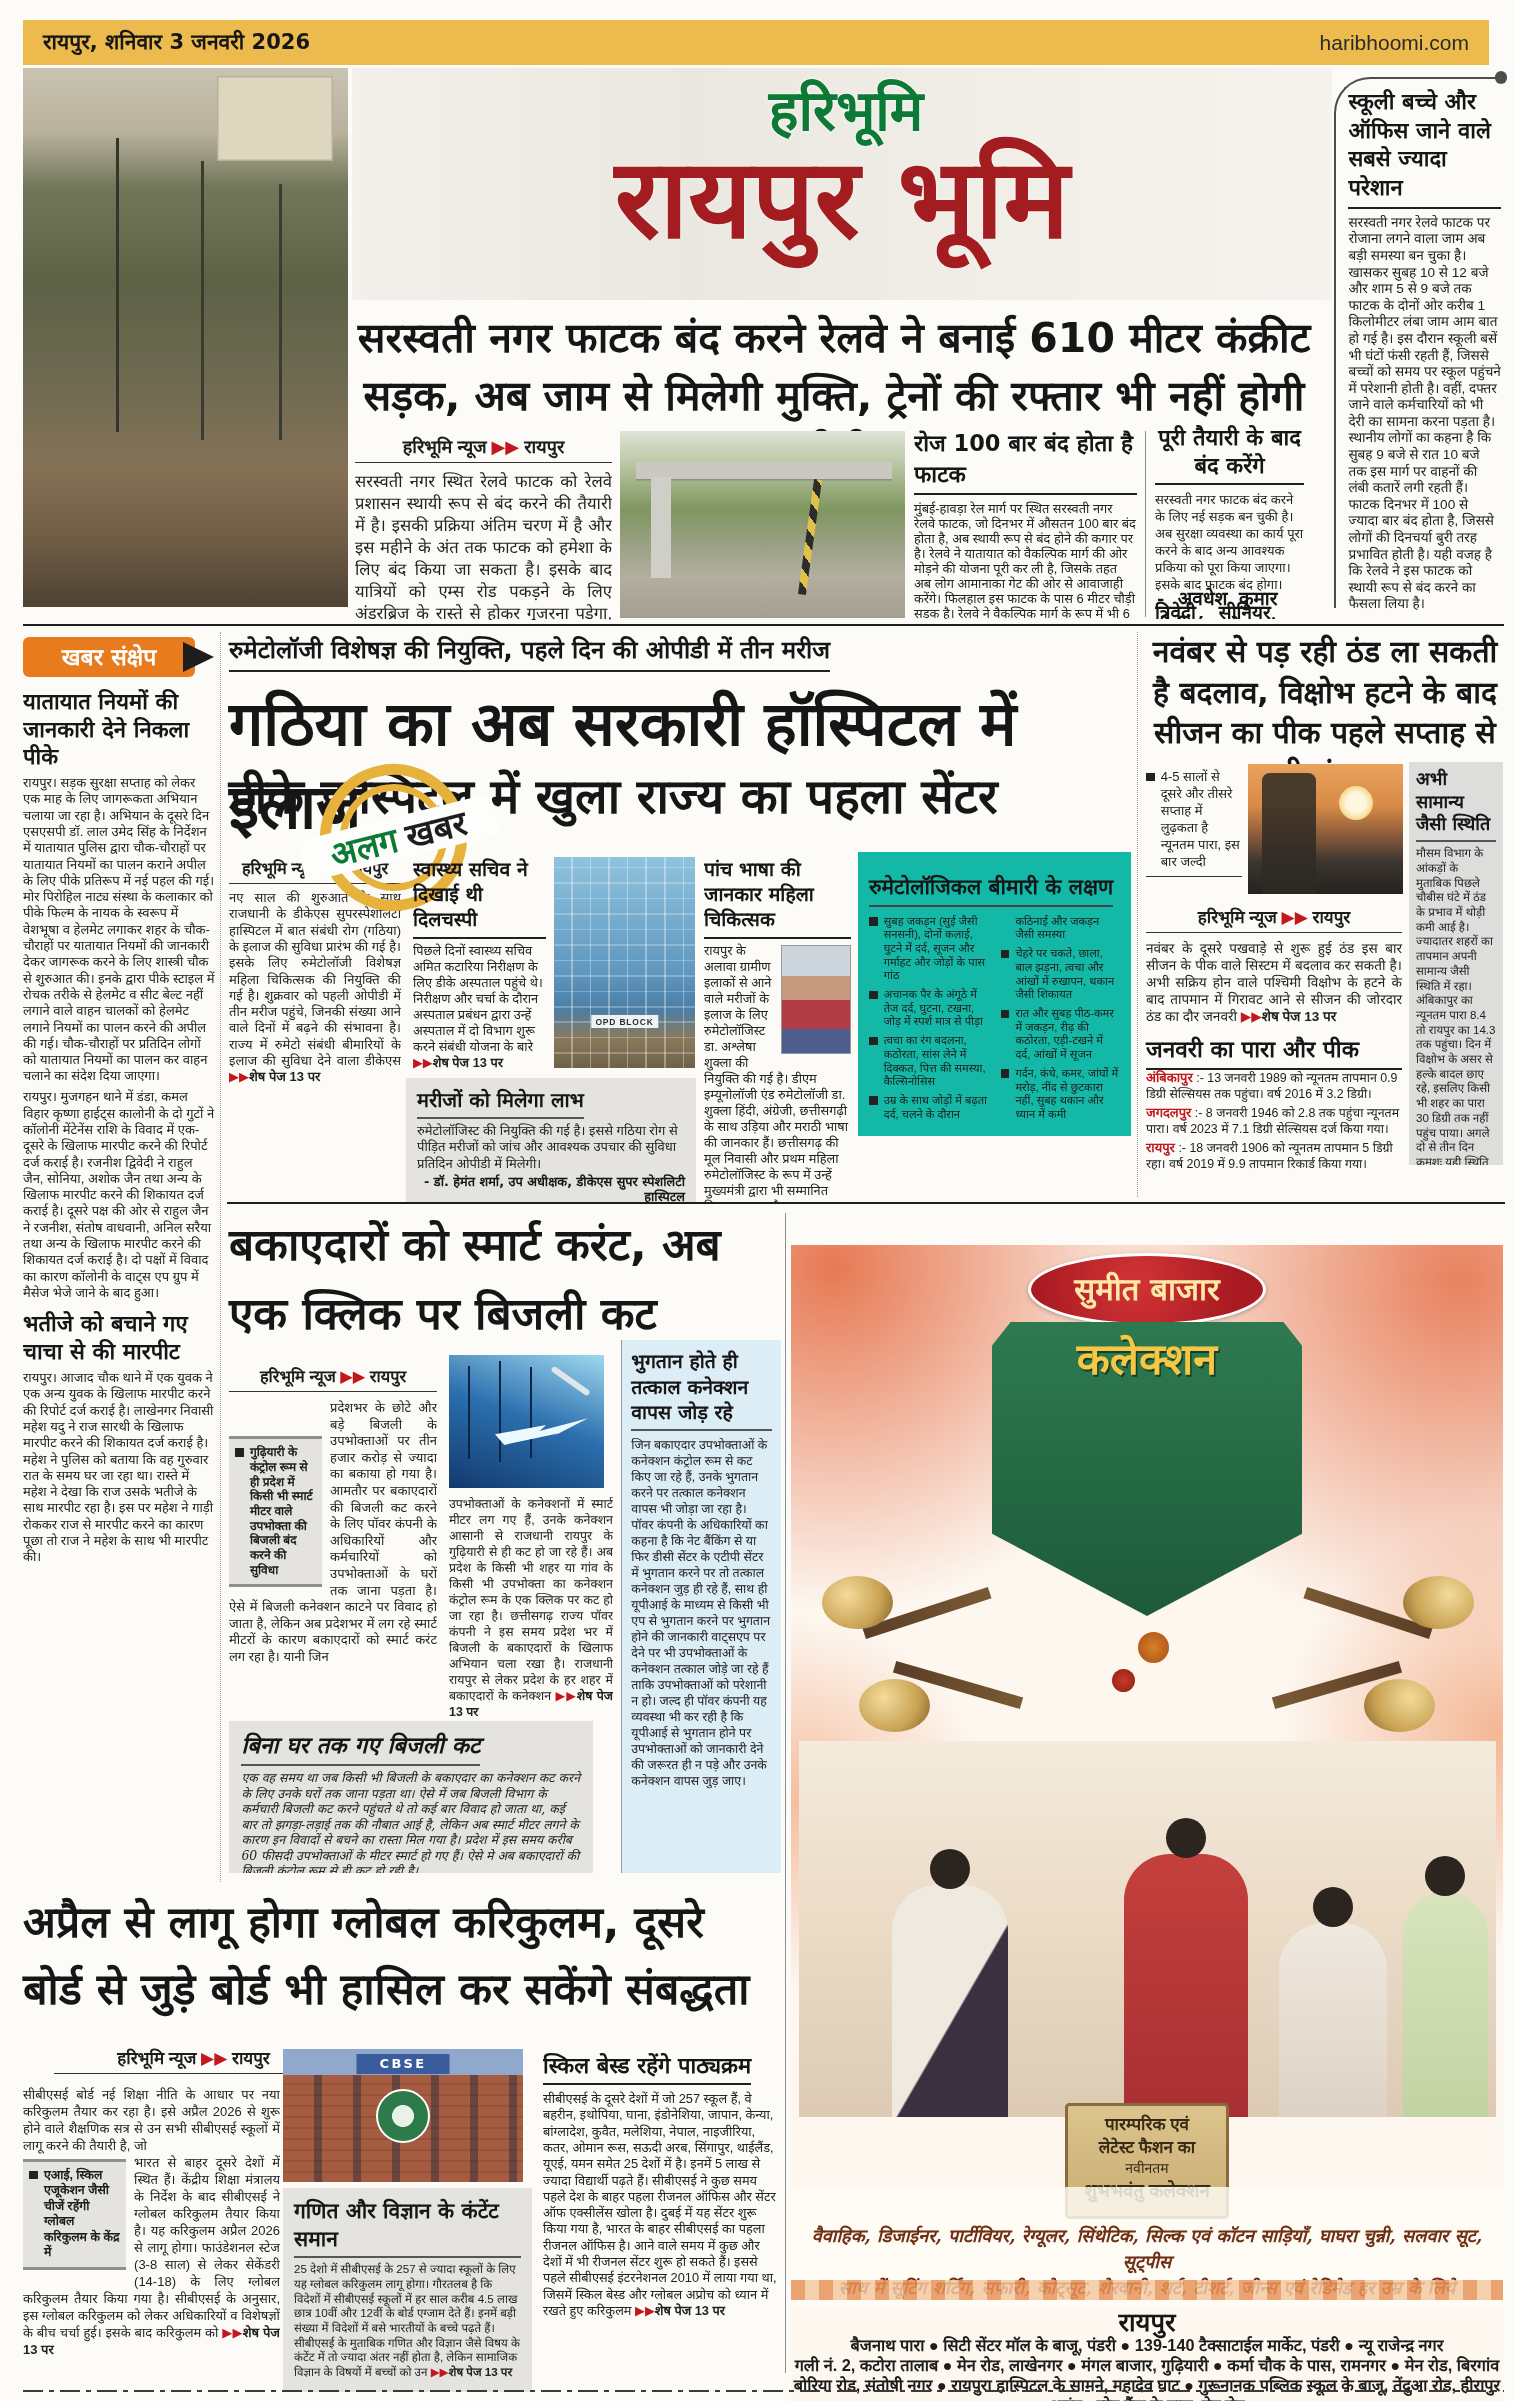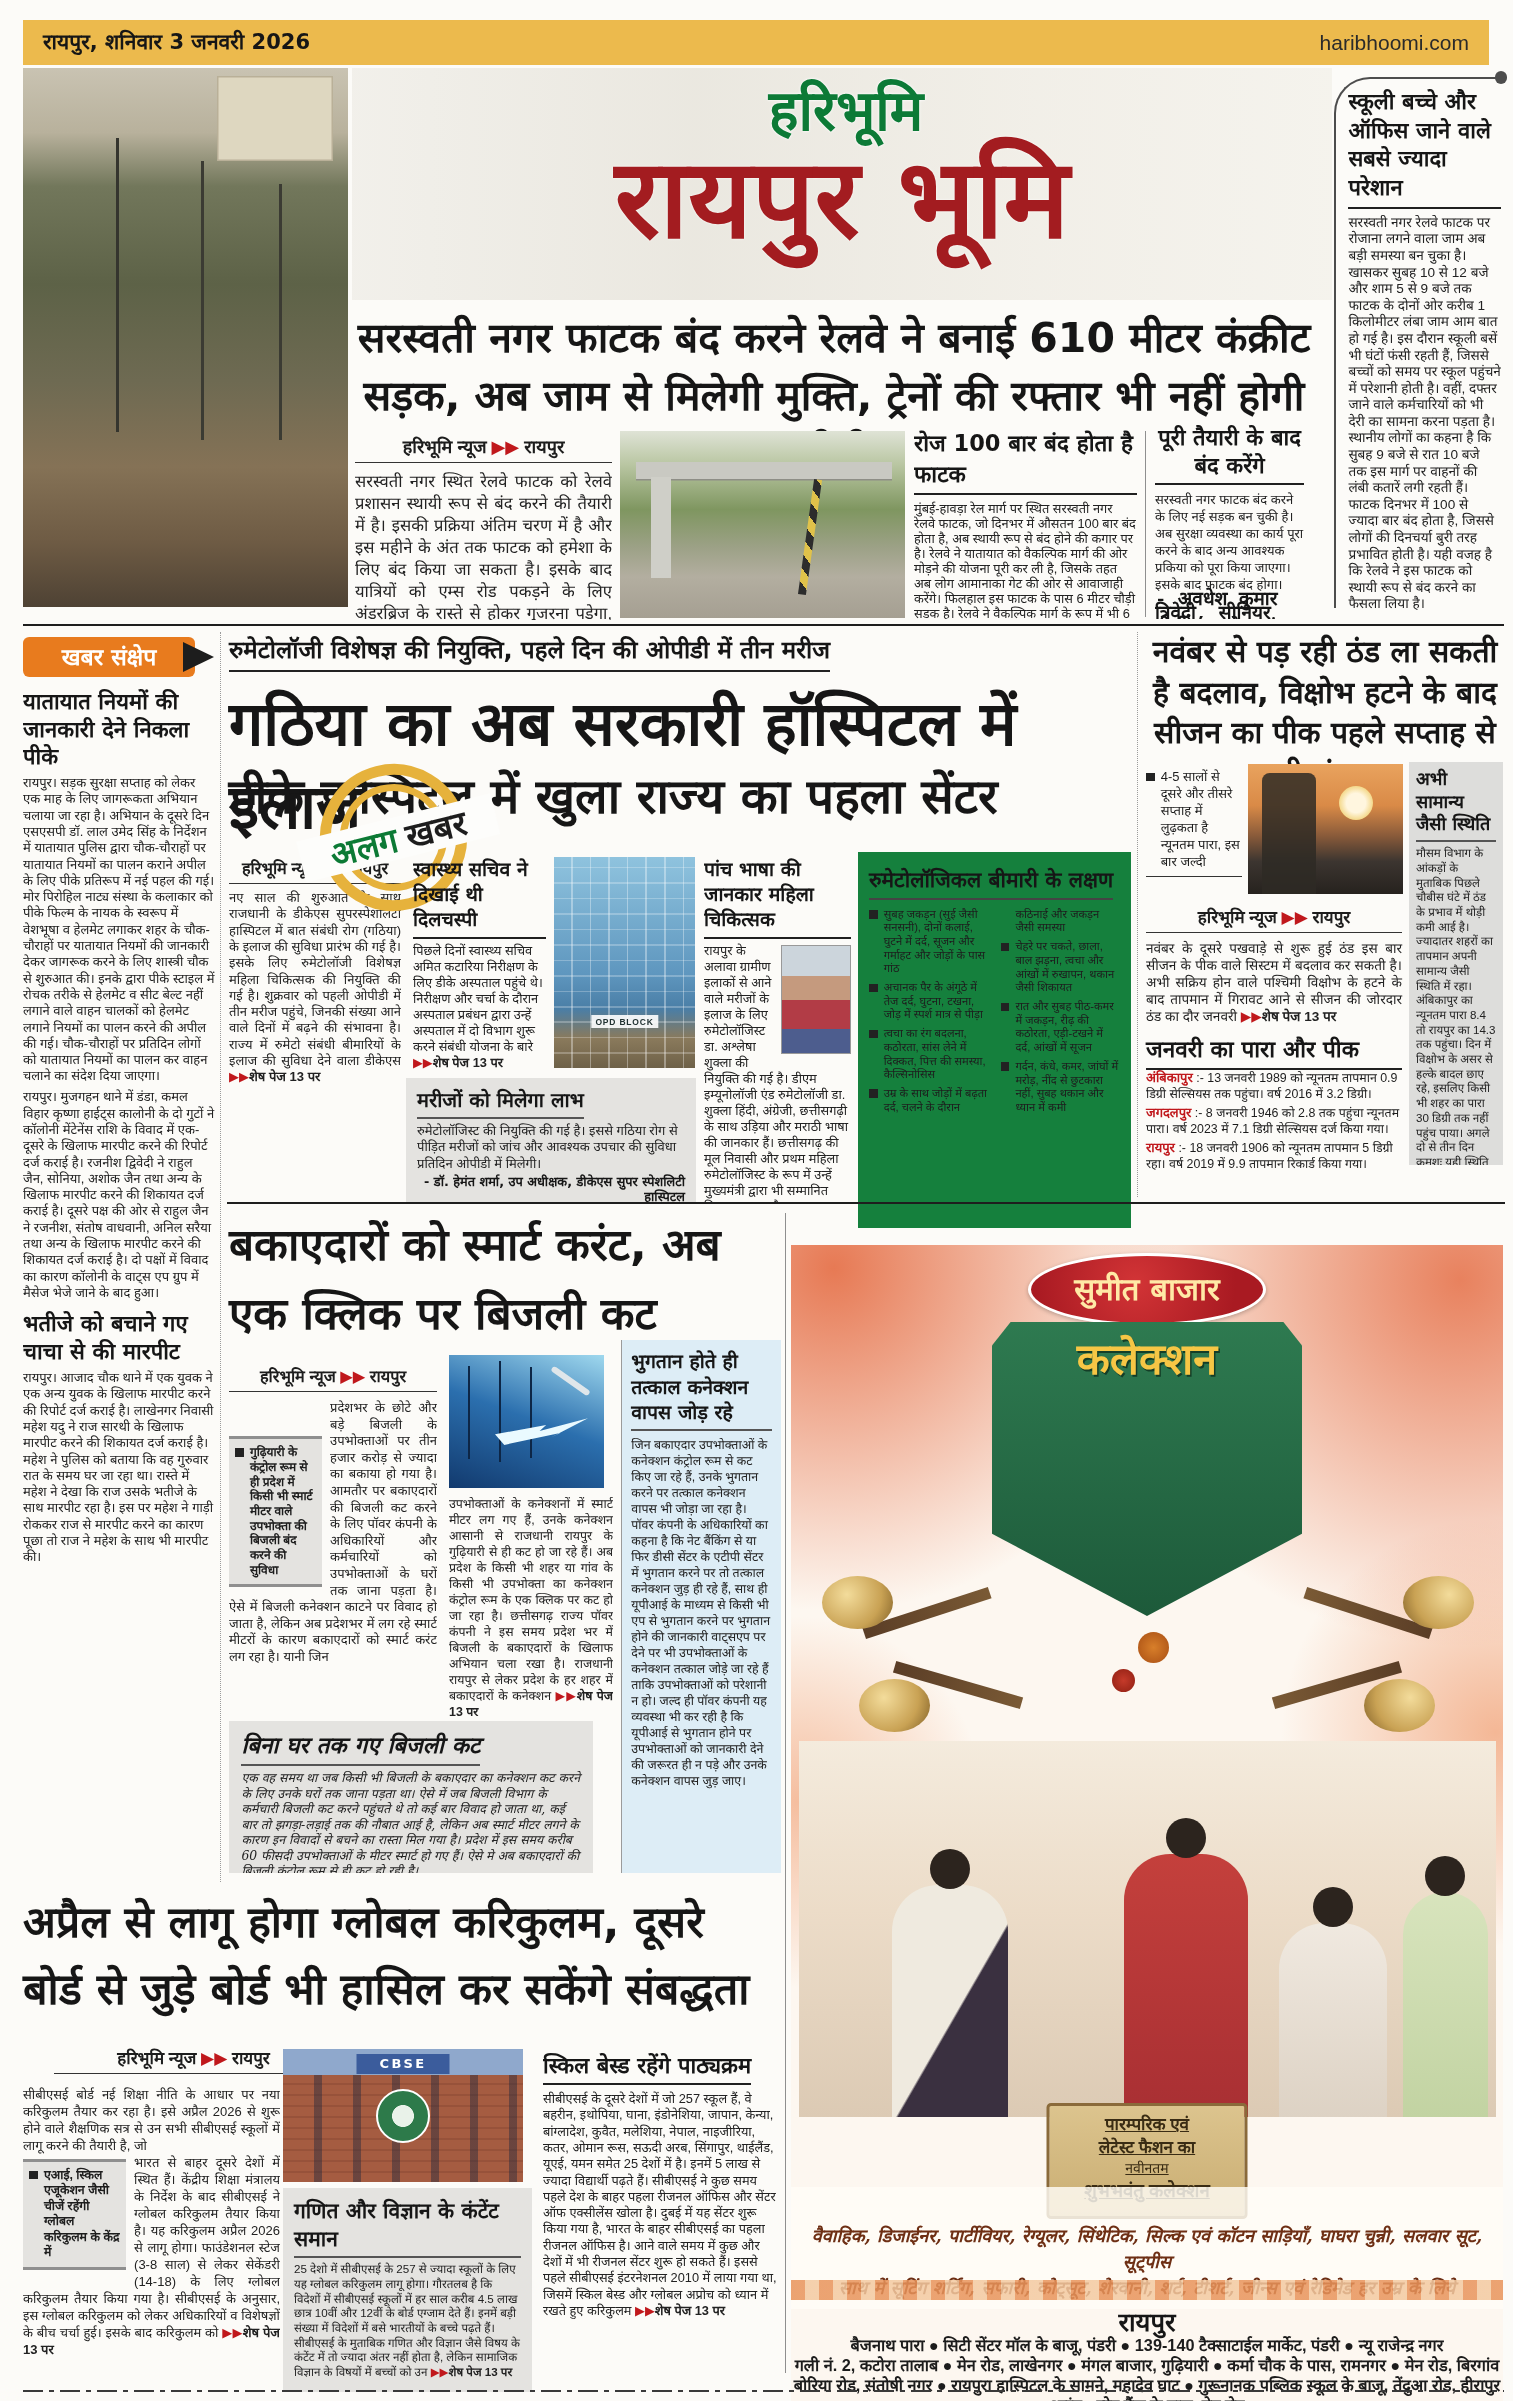--- a/index.html
+++ b/index.html
@@ -171,21 +171,21 @@
 
     
     <div class="abs" style="left:475px;top:225px;width:147px;height:347px;overflow:hidden;">
       <div class="hl titleline" style="font-size:19.4px;line-height:1.3;">पांच भाषा की जानकार महिला चिकित्सक</div>
       <div class="photo" style="position:static;float:right;width:68px;height:107px;margin:6.2px 0 4.6px 6.2px;
                   background:linear-gradient(180deg,#ccd5dc 0 28%,#c59a7e 28% 50%,#b23c46 50% 78%,#4d5d8e 78% 100%);border:0.8px solid #999;"></div>
       <p class="body" style="margin:4.6px 0 0 0;font-size:12.8px;line-height:16px;text-align:left;">रायपुर के अलावा ग्रामीण इलाकों से आने वाले मरीजों के इलाज के लिए रुमेटोलॉजिस्ट डा. अश्लेषा शुक्ला की नियुक्ति की गई है। डीएम इम्यूनोलॉजी एंड रुमेटोलॉजी डा. शुक्ला हिंदी, अंग्रेजी, छत्तीसगढ़ी के साथ उड़िया और मराठी भाषा की जानकार हैं। छत्तीसगढ़ की मूल निवासी और प्रथम महिला रुमेटोलॉजिस्ट के रूप में उन्हें मुख्यमंत्री द्वारा भी सम्मानित किया जा चुका है।</p>
     </div>
 
     
-    <div class="abs" style="left:629px;top:220px;width:273px;height:376px;background:#15803d;padding:15px 11px;box-sizing:border-box;overflow:hidden;">
+    <div class="abs" style="left:629px;top:220px;width:273px;height:284px;background:#14b8a6;padding:22px 11px;box-sizing:border-box;overflow:hidden;">
       <div class="hl titleline" style="display:inline-block;font-size:21px;line-height:1.3;border-color:#444;">रुमेटोलॉजिकल बीमारी के लक्षण</div>
       <ul class="plain" style="margin-top:7.7px;columns:2;column-gap:12.4px;font-size:11.2px;line-height:13.6px;">
         <li style="display:flex;margin-bottom:5.4px;">
             <span class="sq" style="margin-top:2.3px;"></span>
             <span>सुबह जकड़न (सुई जैसी सनसनी), दोनों कलाई, घुटने में दर्द, सूजन और गर्माहट और जोड़ों के पास गांठ</span>
           </li>
         <li style="display:flex;margin-bottom:5.4px;">
             <span class="sq" style="margin-top:2.3px;"></span>
             <span>अचानक पैर के अंगूठे में तेज दर्द, घुटना, टखना, जोड़ में स्पर्श मात्र से पीड़ा</span>
           </li>
@@ -389,22 +389,22 @@
     <div class="abs" style="left:321px;top:424px;width:23px;height:23px;border-radius:50%;background:radial-gradient(circle,#c53a2a,#8e1f12);"></div>
 
     <div class="photo" style="left:7.7px;top:496px;width:697px;height:376px;
                 background:linear-gradient(180deg,#f4ebdd 0%,#ecdcc8 45%,#dccab4 100%);">
       <div class="figc" style="left:93px;width:116px;height:232px;background:linear-gradient(120deg,#efeadf 55%,#3a3040 56%);"></div>
       <div class="figc" style="left:325px;width:124px;height:263px;background:linear-gradient(180deg,#c4403c,#a82f33);"></div>
       <div class="figc" style="left:480px;width:108px;height:194px;background:linear-gradient(180deg,#f0e9e0,#ddd2c4);"></div>
       <div class="figc" style="left:604px;width:85px;height:225px;background:linear-gradient(180deg,#d8e4bd,#c2d3a2);"></div>
     </div>
 
-    <div class="abs" style="left:50%;transform:translateX(-50%);top:858px;width:201px;height:116px;background:linear-gradient(180deg,#dcc48e,#c9ad72);
-                border:3.1px solid #8a6a3a;border-radius:4.6px;text-align:center;color:#3a2c14;padding-top:6.2px;box-sizing:border-box;text-decoration:underline;">
+    <div class="abs" style="left:50%;transform:translateX(-50%);top:858px;width:164px;height:116px;background:linear-gradient(180deg,#dcc48e,#c9ad72);
+                border:3.1px solid #8a6a3a;border-radius:4.6px;text-align:center;color:#3a2c14;padding-top:6.2px;box-sizing:border-box;">
       <div style="font-size:17px;font-weight:bold;">पारम्परिक एवं</div>
       <div style="font-size:17px;font-weight:bold;">लेटेस्ट फैशन का</div>
       <div style="font-size:14px;">नवीनतम</div>
       <div style="font-size:18.6px;font-weight:bold;">शुभभवंतु कलेक्शन</div>
     </div>
 
     <div class="abs" style="left:0;top:942px;width:100%;padding:36px 11px 7.7px 11px;box-sizing:border-box;background:rgba(255,252,246,.82);
                 font-family:'DejaVu Serif','Liberation Serif',serif;color:#6e2f14;text-align:center;">
       <div style="font-size:18px;font-weight:bold;font-style:italic;line-height:26px;">वैवाहिक, डिजाईनर, पार्टीवियर, रेग्यूलर, सिंथेटिक, सिल्क एवं कॉटन साड़ियाँ, घाघरा चुन्नी, सलवार सूट, सूट्पीस</div>
       <div style="font-size:18px;font-weight:bold;font-style:italic;line-height:26px;">साथ में सूटिंग शर्टिंग, सफारी, कोट्सूट, शेरवानी, शर्ट, टीशर्ट, जीन्स एवं रेडिमेड हर उम्र के लिये</div>

